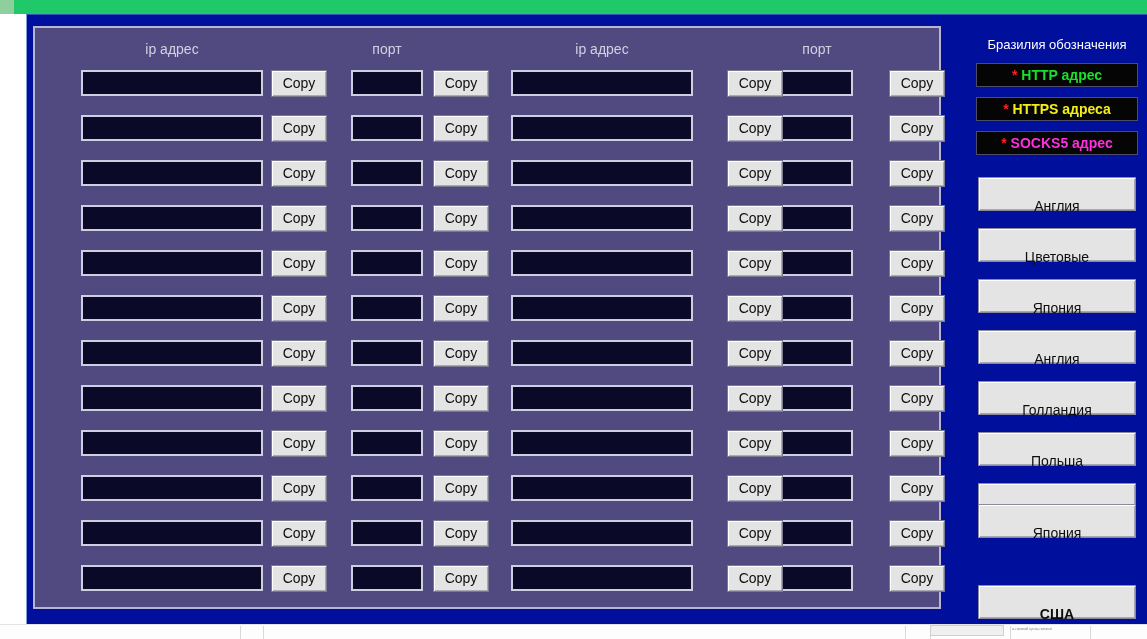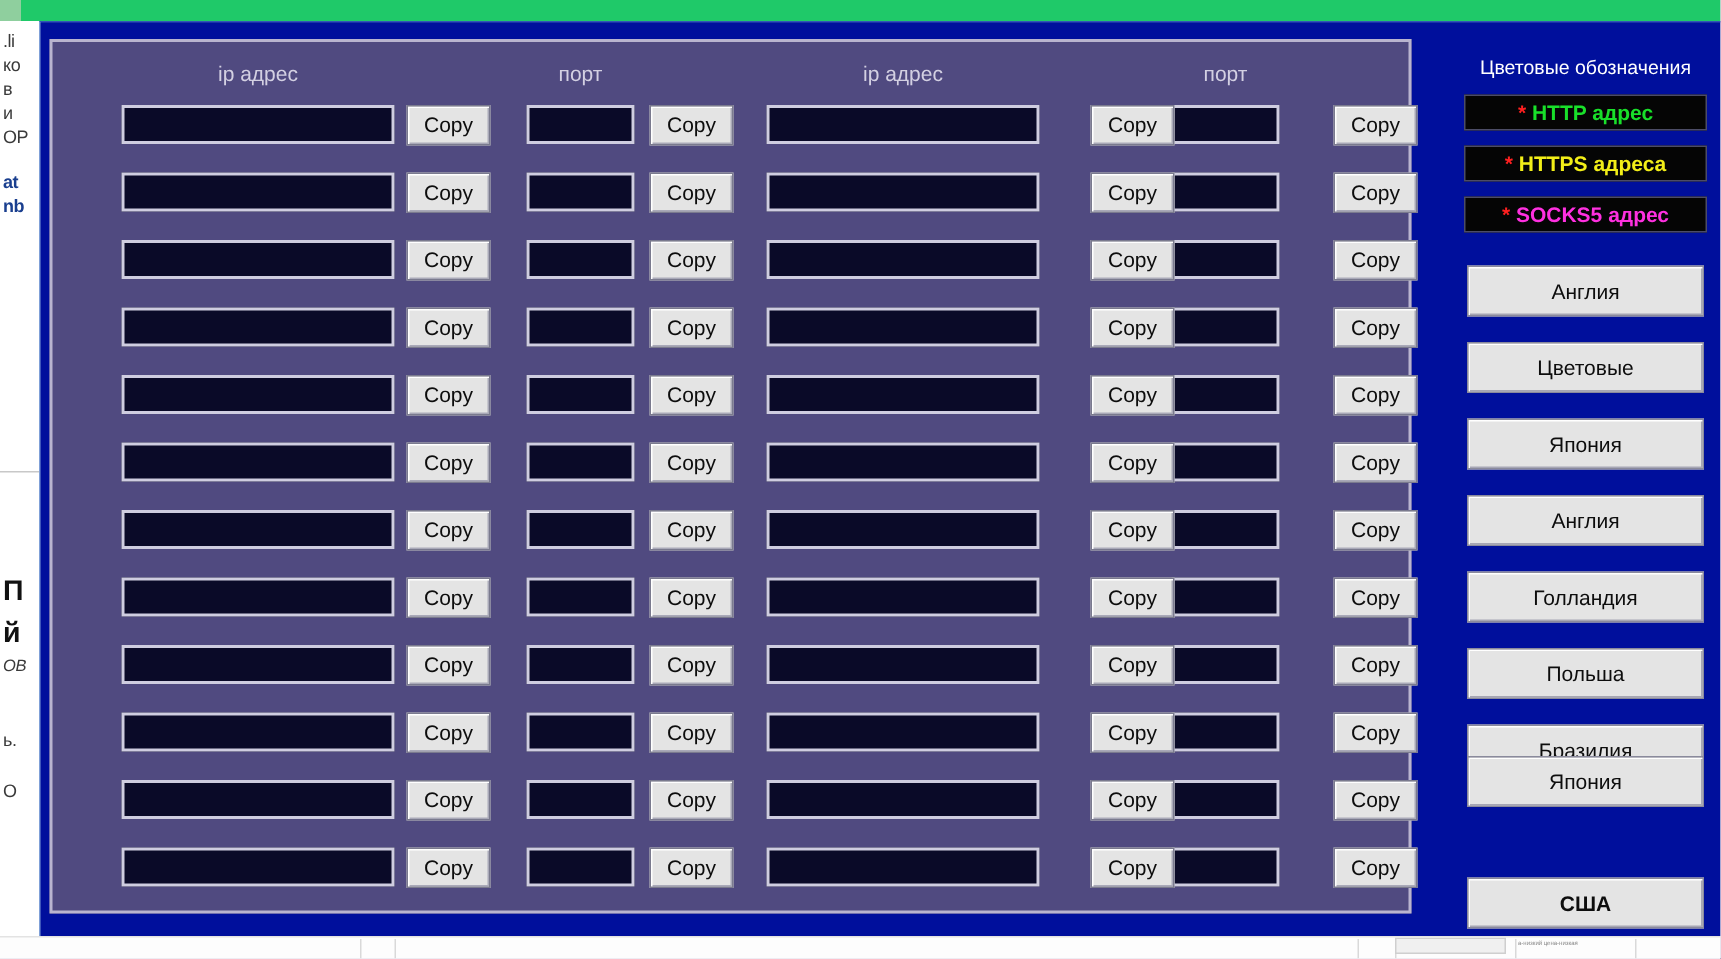--- a/index.html
+++ b/index.html
@@ -183,45 +183,30 @@
     background: #e4e4e4;
     border: 1px solid #8a8a9c;
     box-sizing: border-box;
     font-family: "Liberation Sans", sans-serif;
     font-size: 14px;
     color: #0d0d0d;
     text-align: center;
     line-height: 32px;
     box-shadow: inset 1px 1px 0 #ffffff, inset -1px -1px 0 #a6a6b4;
     cursor: pointer;
-    padding: 0;
+    padding: 12px;
   }
 </style>
 </head>
 <body>
 
 <div id="bg-page">
   <div id="bg-topbar">
     <div id="bg-topbar-left"></div>
   </div>
-  <div id="bg-left-col">
-    <div id="bg-left-rule"></div>
-  <div class="bg-frag" style="top: 6px;">.li</div>
-      <div class="bg-frag" style="top: 22px;">ко</div>
-      <div class="bg-frag" style="top: 38px;">в</div>
-      <div class="bg-frag" style="top: 54px;">и</div>
-      <div class="bg-frag" style="top: 70px;">ОР</div>
-      <div class="bg-frag blue" style="top: 100px;">at</div>
-      <div class="bg-frag blue" style="top: 116px;">nb</div>
-      <div class="bg-frag big" style="top: 370px;">П</div>
-      <div class="bg-frag big" style="top: 398px;">й</div>
-      <div class="bg-frag ital" style="top: 424px;">ОВ</div>
-      <div class="bg-frag" style="top: 472px;">ь.</div>
-      <div class="bg-frag" style="top: 506px;">О</div>
-    </div>
   <div id="bg-bottom">
       <div class="bg-bot-cell" style="left: 240px;"></div>
       <div class="bg-bot-cell" style="left: 263px;"></div>
       <div class="bg-bot-cell" style="left: 905px;"></div>
       <div class="bg-bot-cell" style="left: 930px;"></div>
       <div class="bg-bot-cell" style="left: 1010px;"></div>
       <div class="bg-bot-cell" style="left: 1090px;"></div>
       <div class="bg-bot-box" style="left: 930px; width: 72px;"></div>
       <div class="bg-bot-txt" style="left: 1012px;">а-низкий цена-низкая</div>
     </div>
@@ -353,21 +338,21 @@
           <input type="text" class="field ip" style="left: 476px; color: rgb(255, 255, 255); font-family: &quot;Liberation Sans&quot;, sans-serif; font-size: 13px; padding: 0px 4px;">
           <input type="text" class="field port" style="left: 746px; color: rgb(255, 255, 255); font-family: &quot;Liberation Sans&quot;, sans-serif; font-size: 13px; padding: 0px 4px;">
           <button class="copy-btn" style="left: 236px;">Copy</button>
           <button class="copy-btn" style="left: 398px;">Copy</button>
           <button class="copy-btn" style="left: 692px;">Copy</button>
           <button class="copy-btn" style="left: 854px;">Copy</button>
         </div>
       </div>
   </div>
 
-  <div id="legend-title">Цветовые обозначения</div>
+  <div id="legend-title">Бразилия обозначения</div>
 
   <div id="sidebar">
       <div class="legend-box" style="top: 48px; color: rgb(25, 224, 42);"><span class="star">*</span><span> HTTP адрес</span></div>
       <div class="legend-box" style="top: 82px; color: rgb(242, 238, 24);"><span class="star">*</span><span> HTTPS адреса</span></div>
       <div class="legend-box" style="top: 116px; color: rgb(255, 48, 224);"><span class="star">*</span><span> SOCKS5 адрес</span></div>
       <button class="country-btn" style="top: 162px;">Англия</button>
       <button class="country-btn" style="top: 213px;">Цветовые</button>
       <button class="country-btn" style="top: 264px;">Япония</button>
       <button class="country-btn" style="top: 315px;">Англия</button>
       <button class="country-btn" style="top: 366px;">Голландия</button>

